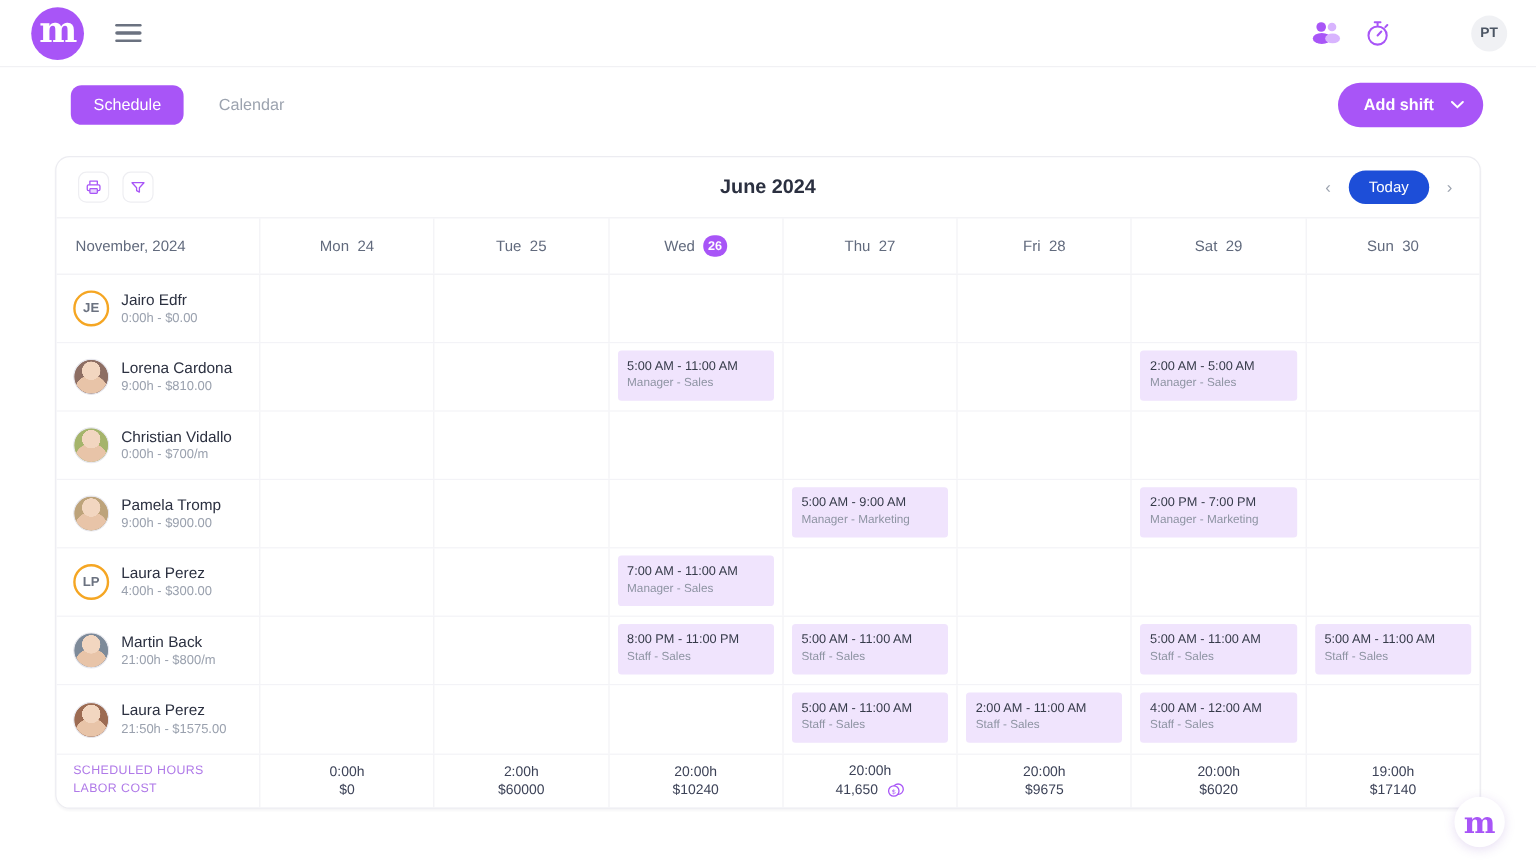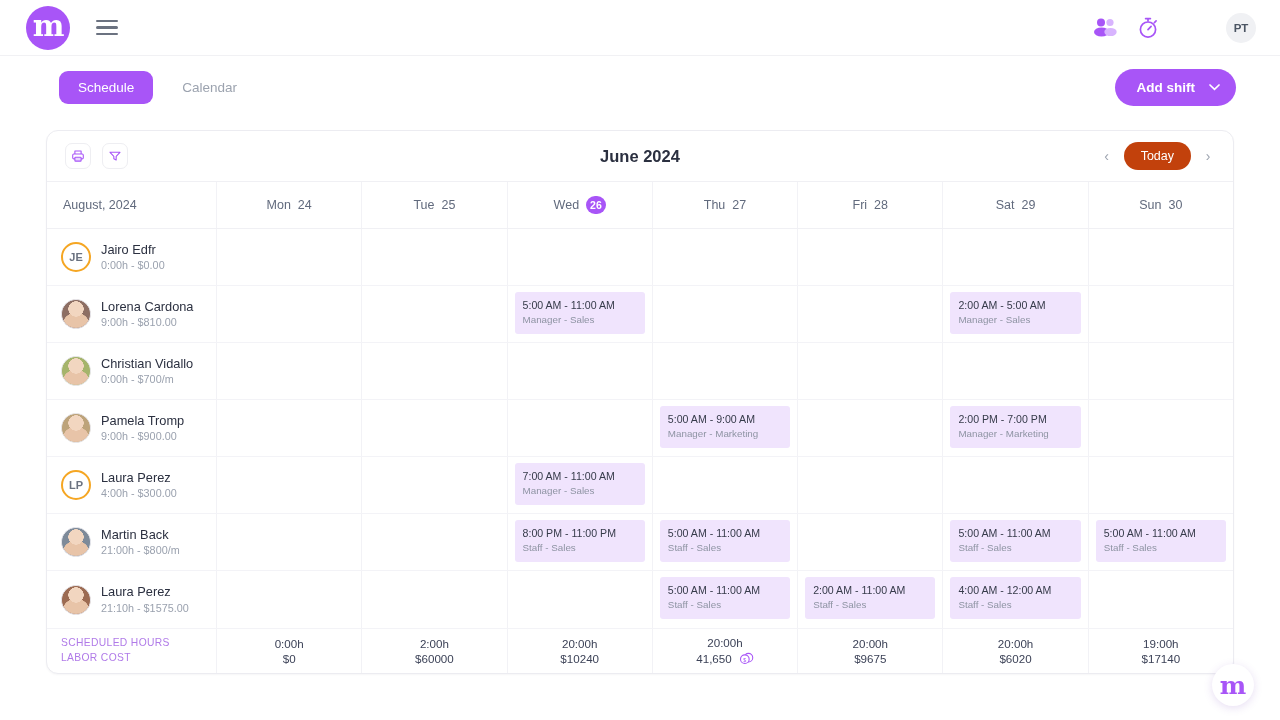--- a/index.html
+++ b/index.html
@@ -97,21 +97,21 @@
     position: absolute; left: 0; right: 0; text-align: center;
     font-size: 16.5px; font-weight: 600; color: #2b3040;
     pointer-events: none;
   }
   .nav-group { margin-left: auto; display: flex; align-items: center; gap: 10px; z-index: 2; }
   .nav-arrow {
     color: #9ca3af; font-size: 14px; cursor: pointer;
     width: 14px; text-align: center; user-select: none;
   }
   .today-btn {
-    background: #c2410c; color: #fff; border: none;
+    background: #1d4ed8; color: #fff; border: none;
     border-radius: 15px; padding: 7px 17px;
     font-size: 12.5px; font-weight: 500; cursor: pointer;
     font-family: "Liberation Sans", sans-serif;
   }
 
   
   .grid-head {
     display: flex; height: 48px;
     border-top: 1px solid #f0f0f4;
     border-bottom: 1px solid #f0f0f4;
@@ -269,21 +269,21 @@
     <div class="cal-title">June 2024</div>
 
     <div class="nav-group">
       <div class="nav-arrow">‹</div>
       <button class="today-btn">Today</button>
       <div class="nav-arrow">›</div>
     </div>
   </div>
 
   <div class="grid-head">
-    <div class="gh-name">August, 2024</div>
+    <div class="gh-name">November, 2024</div>
     <div id="day-headers" style="display:contents"><div class="gh-day">
           <span>Mon</span>
           <span>24</span>
         </div><div class="gh-day">
           <span>Tue</span>
           <span>25</span>
         </div><div class="gh-day">
           <span>Wed</span>
           <span class="daynum-badge">26</span>
         </div><div class="gh-day">
@@ -451,21 +451,21 @@
           </div>
         </div>
       </div>
       <div class="row">
         <div class="cell-name">
           <div class="av photo" style="background: rgb(156, 107, 82);">
             <span style="width: 100%; height: 100%; display: block; border-radius: 50%; background: radial-gradient(circle at 50% 32%, rgb(242, 214, 192) 0px, rgb(242, 214, 192) 32%, transparent 33%), radial-gradient(circle at 50% 95%, rgb(232, 196, 168) 0px, rgb(232, 196, 168) 46%, transparent 47%), rgb(156, 107, 82);"></span>
           </div>
           <div>
             <div class="nm">Laura Perez</div>
-            <div class="sub">21:10h - $1575.00</div>
+            <div class="sub">21:50h - $1575.00</div>
           </div>
         </div>
         <div class="cell-day"></div>
         <div class="cell-day"></div>
         <div class="cell-day"></div>
         <div class="cell-day">
           <div class="shift">
             <div class="t">5:00 AM - 11:00 AM</div>
             <div class="r">Staff - Sales</div>
           </div>

